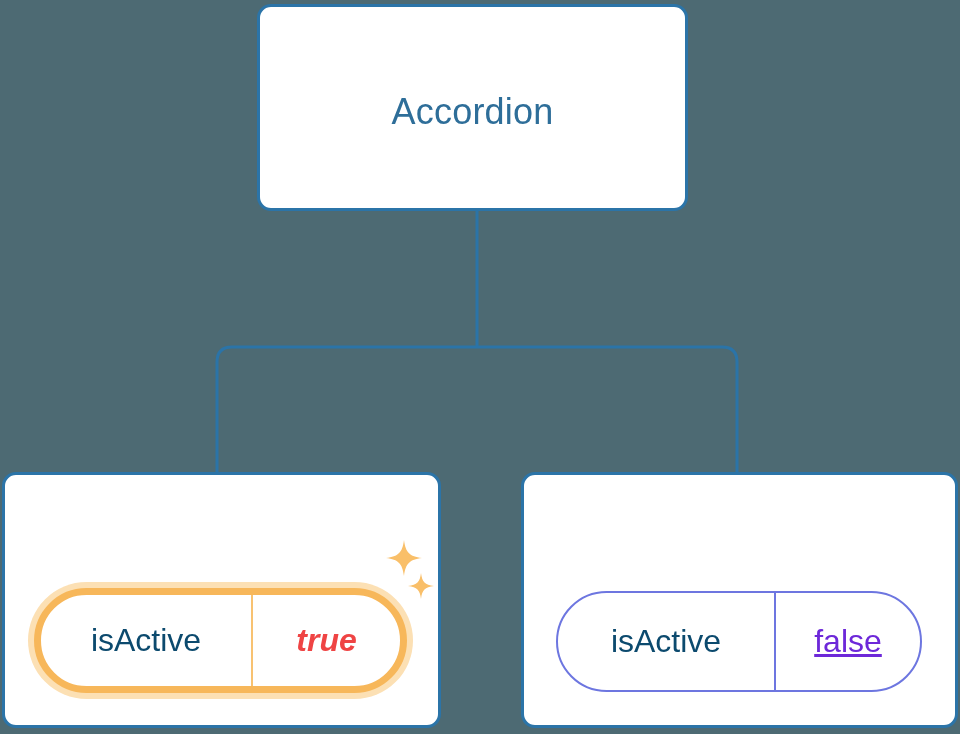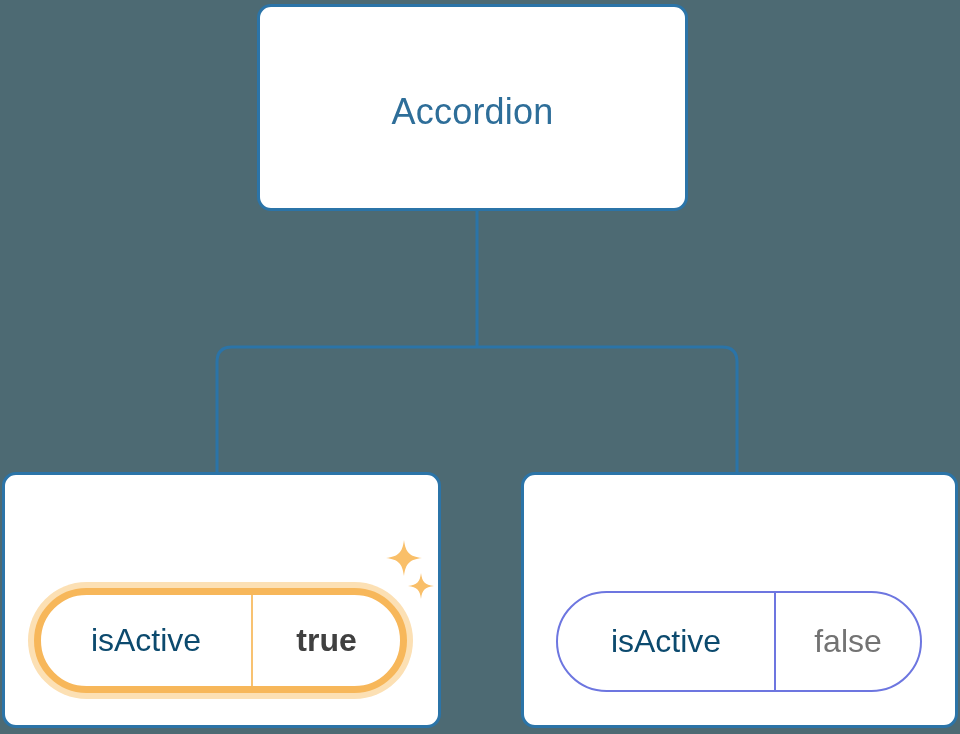--- a/index.html
+++ b/index.html
@@ -116,26 +116,28 @@
     align-items: center;
     justify-content: center;
     box-sizing: border-box;
     white-space: nowrap;
   }
   .pill-key {
     color: #0c4a6e;
     font-weight: 400;
   }
   .pill-val {
-    color: #737373;
+    color: #6d28d9;
     font-weight: 400;
+    text-decoration: underline;
   }
   .pill-val-strong {
-    color: #404040;
+    color: #ef4444;
     font-weight: 700;
+    font-style: italic;
   }
 
   
   #pill-left {
     left: 34px;
     top: 588px;
     width: 373px;
     height: 105px;
   }
   #pill-left .pill-cell { font-size: 32px; }

